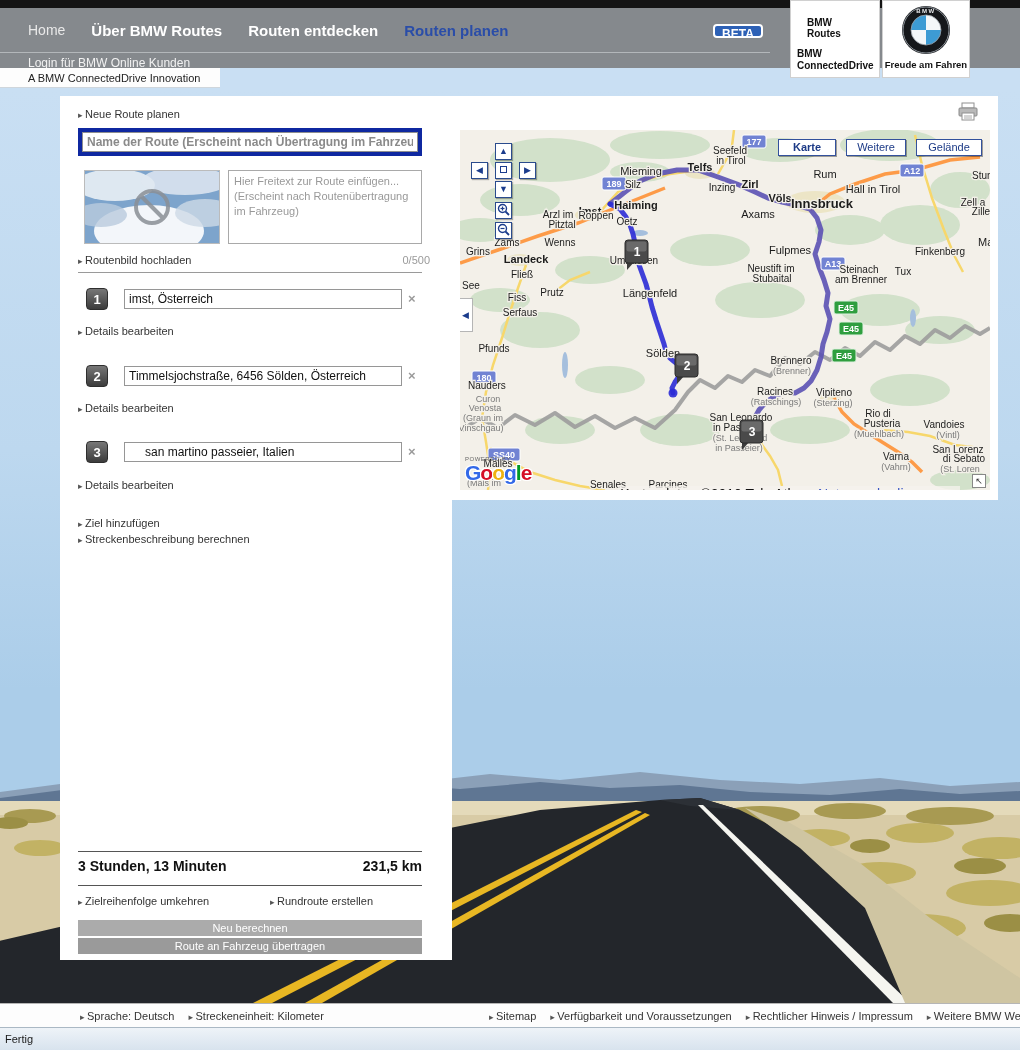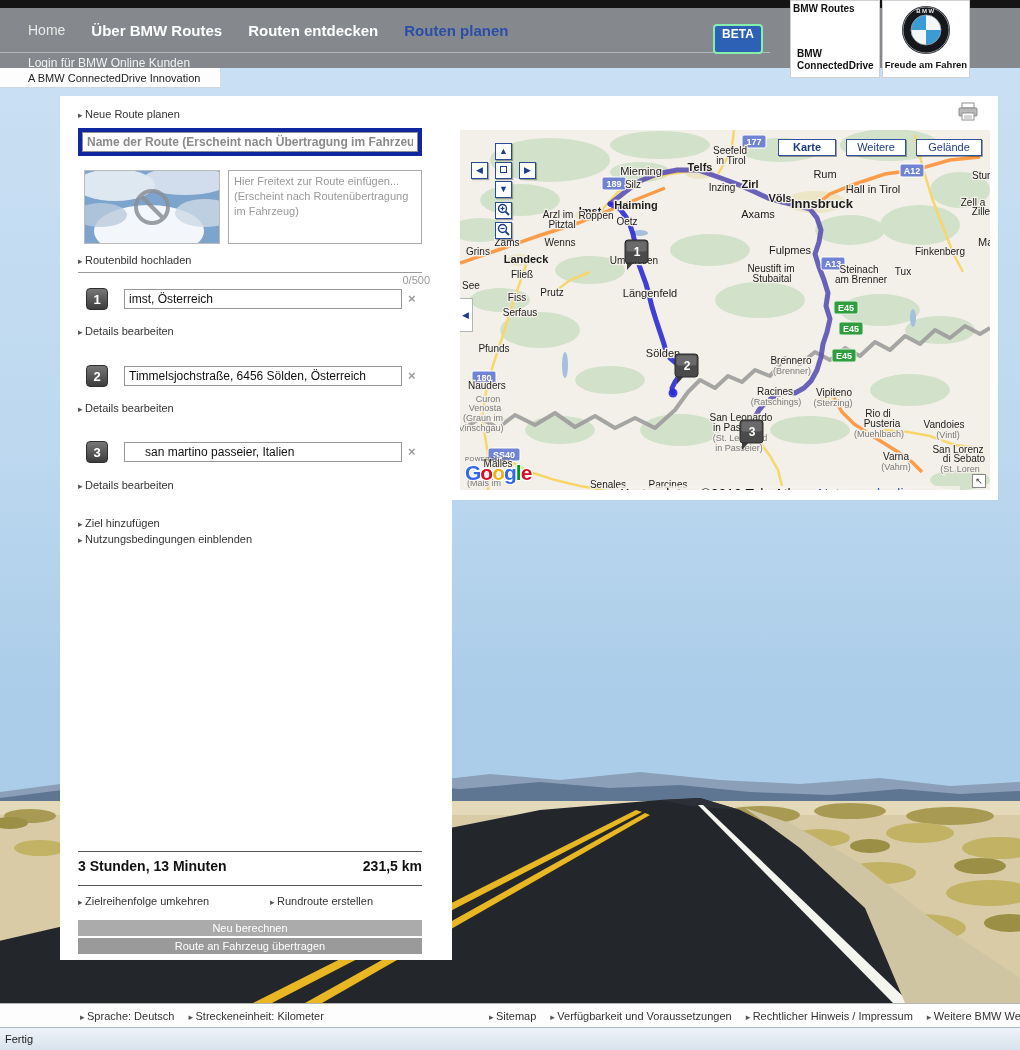--- a/index.html
+++ b/index.html
@@ -13,26 +13,26 @@
 
   
   #topblack { left:0; top:0; width:1020px; height:8px; background:#141414; }
   #navbar { left:0; top:8px; width:1020px; height:60px; background:#85898d; }
   #navrow { left:28px; top:8px; height:28px; display:flex; align-items:center; gap:26px; }
   .nav-item { font-size:15px; font-weight:bold; color:#fff; cursor:pointer; white-space:nowrap; }
   .nav-item.home { font-weight:normal; color:#e9e9e9; font-size:14px; }
   .nav-item.active { color:#2a4da8; }
   #navsep { left:0; top:44px; width:770px; height:1px; background:#b3b7ba; }
   #loginrow { left:28px; top:48px; font-size:12px; color:#f2f2f2; cursor:pointer; }
-  #beta { left:713px; top:16px; width:50px; height:30px; background:#2d61b6; border:2px solid #86efac;
+  #beta { left:713px; top:16px; width:50px; height:14px; background:#2d61b6; border:2px solid #ffffff;
           border-radius:4px; color:#fff; font-weight:bold; font-size:12px; text-align:center; line-height:17px; }
   #tagline-tab { left:0; top:68px; width:220px; height:20px; background:#fdfdfd; border-bottom:1px solid #cfd6dc;
                  font-size:11px; color:#222; line-height:20px; padding-left:28px; }
   .brandbox { top:0; height:78px; background:#fff; border:1px solid #d0d0d0; z-index:5; }
-  #brandbox1 { left:790px; width:90px; padding:2px; }
+  #brandbox1 { left:790px; width:90px; padding:16px; }
   #brandbox1 .b1top { font-size:10px; font-weight:bold; color:#111; }
   #brandbox1 .b1bot { position:absolute; bottom:6px; left:6px; font-size:10px; font-weight:bold; color:#111; width:80px; line-height:1.15; }
   #brandbox2 { left:882px; width:88px; text-align:center; }
   #brandbox2 .slogan { position:absolute; bottom:7px; width:100%; font-size:9.5px; font-weight:bold; color:#111; text-align:center; }
 
   
   #panel-left { left:60px; top:96px; width:392px; height:864px; background:#fff; }
   #panel-map  { left:452px; top:96px; width:546px; height:404px; background:#fff; }
 
   .bullet { font-size:11px; color:#333; cursor:pointer; white-space:nowrap; }
@@ -41,21 +41,21 @@
   #link-new { left:18px; top:12px; }
   #namebar { left:18px; top:32px; width:344px; height:28px; background:#0f28a0; padding:4px; }
   #name-input { width:100%; height:20px; border:1px solid #8f8f8f; font-family:"Liberation Sans",sans-serif;
                 font-size:12px; font-weight:bold; padding:0 4px; color:#333; }
   #name-input::placeholder { color:#8a8a8a; font-weight:bold; opacity:1; }
 
   #thumb { left:24px; top:74px; width:136px; height:74px; border:1px solid #bbb; overflow:hidden; }
   #descbox { left:168px; top:74px; width:194px; height:74px; border:1px solid #a9a9a9; padding:3px 5px;
              font-size:11px; color:#999; line-height:1.35; white-space:pre-line; }
   #link-upload { left:18px; top:158px; }
-  #counter { right:22px; top:158px; font-size:11px; color:#9a9a9a;margin-top:20px; }
+  #counter { right:22px; top:158px; font-size:11px; color:#9a9a9a; }
   .hdiv { left:18px; width:344px; height:1px; background:#9a9a9a; }
 
   .wp-badge { left:26px; width:22px; height:22px; border-radius:4px; color:#fff; font-weight:bold; font-size:13px;
               text-align:center; line-height:22px; background:linear-gradient(#777, #3c3c3c); border:1px solid #2e2e2e; }
   .wp-input { left:64px; width:278px; height:20px; border:1px solid #969696; font-family:"Liberation Sans",sans-serif;
               font-size:12px; color:#111; padding:0 4px; }
   .wp-x { left:348px; width:12px; font-size:13px; font-weight:bold; color:#9a9a9a; cursor:pointer; }
 
   #dur { left:18px; top:762px; font-size:14px; font-weight:bold; color:#111; }
   #dist { right:30px; top:762px; font-size:14px; font-weight:bold; color:#111; }
@@ -217,21 +217,21 @@
   <input class="abs wp-input" style="top: 270px;" value="Timmelsjochstraße, 6456 Sölden, Österreich">
   <div class="abs wp-x" style="top:272px">×</div>
   <div class="abs bullet" style="left:18px;top:306px">Details bearbeiten</div>
 
   <div class="abs wp-badge" style="top:345px">3</div>
   <input class="abs wp-input" style="top: 346px; padding-left: 20px;" value="san martino passeier, Italien">
   <div class="abs wp-x" style="top:348px">×</div>
   <div class="abs bullet" style="left:18px;top:383px">Details bearbeiten</div>
 
   <div class="abs bullet" style="left:18px;top:421px">Ziel hinzufügen</div>
-  <div class="abs bullet" style="left:18px;top:437px">Nutzungsbedingungen einblenden</div>
+  <div class="abs bullet" style="left:18px;top:437px">Streckenbeschreibung berechnen</div>
 
   <div class="abs hdiv" style="top:755px;background:#555"></div>
   <div class="abs" id="dur">3 Stunden, 13 Minuten</div>
   <div class="abs" id="dist">231,5 km</div>
   <div class="abs hdiv" style="top:789px;background:#555"></div>
 
   <div class="abs bullet" id="link-reverse">Zielreihenfolge umkehren</div>
   <div class="abs bullet" id="link-round">Rundroute erstellen</div>
 
   <div class="abs graybtn" id="btn-recalc">Neu berechnen</div>

